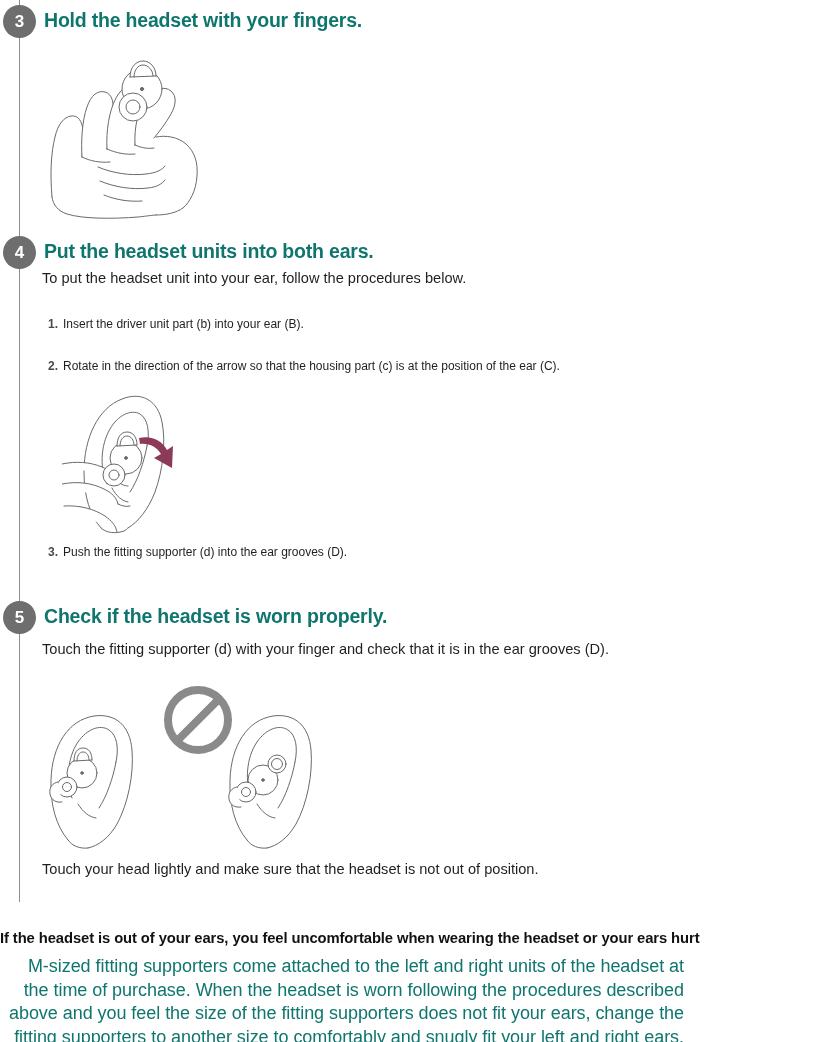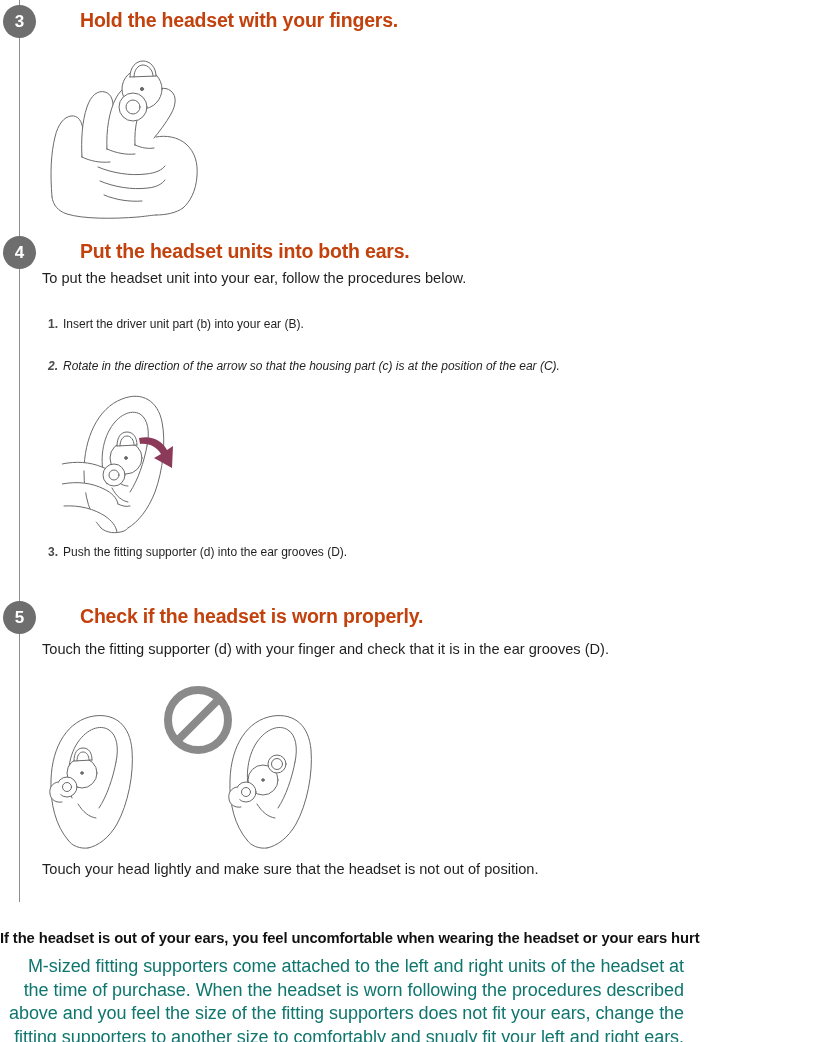--- a/index.html
+++ b/index.html
@@ -48,23 +48,22 @@
     text-align: center;
     font-family: "Liberation Sans", sans-serif;
     z-index: 3;
   }
   .step-title {
     position: absolute;
     left: 44px;
     font-size: 19.5px;
     font-weight: bold;
     letter-spacing: -0.2px;
-    color: #c2410c;
-    white-space: nowrap;
-    margin-left: 36px;
+    color: #0f766e;
+    white-space: nowrap;
   }
 
   
   .para {
     position: absolute;
     left: 42px;
     font-size: 14.6px;
     color: #1f1f1f;
     white-space: nowrap;
   }
@@ -159,21 +158,21 @@
 <div class="step" style="top:0px;">
   <div class="step-badge" style="top:236px;">4</div>
   <div class="step-title" style="top:240px;">Put the headset units into both ears.</div>
 </div>
 <div class="para" style="top:270px;">To put the headset unit into your ear, follow the procedures below.</div>
 
 <div class="sub-item" style="top:317px;">
   <span class="sub-num">1.</span><span>Insert the driver unit part (b) into your ear (B).</span>
 </div>
 
-<div class="sub-item" style="top:359px;font-style:italic;">
+<div class="sub-item" style="top:359px;">
   <span class="sub-num">2.</span><span>Rotate in the direction of the arrow so that the housing part (c) is at the position of the ear (C).</span>
 </div>
 
 <div class="figure" style="left:62px; top:388px;">
 <svg width="125" height="148" viewBox="0 0 125 148" fill="none" xmlns="http://www.w3.org/2000/svg">
   <g stroke="#6a6a6a" stroke-width="1" fill="#ffffff" stroke-linecap="round" stroke-linejoin="round">
 
     <path d="M39 140 C28 128 22 108 22 84 C22 50 36 20 60 11 C80 3 96 13 100 34 C104 54 101 82 93 104 C86 122 76 134 66 140"></path>
 
     <path d="M45 96 C38 82 38 58 48 41 C56 27 69 21 78 26 C86 31 88 44 85 58"></path>

